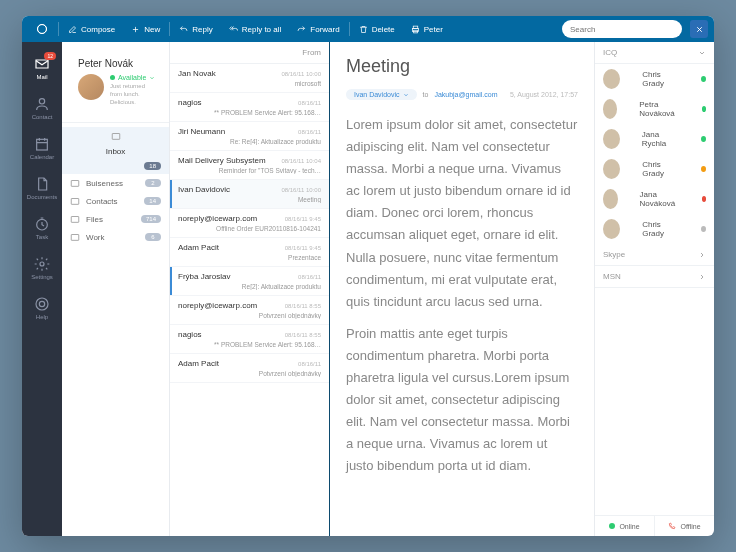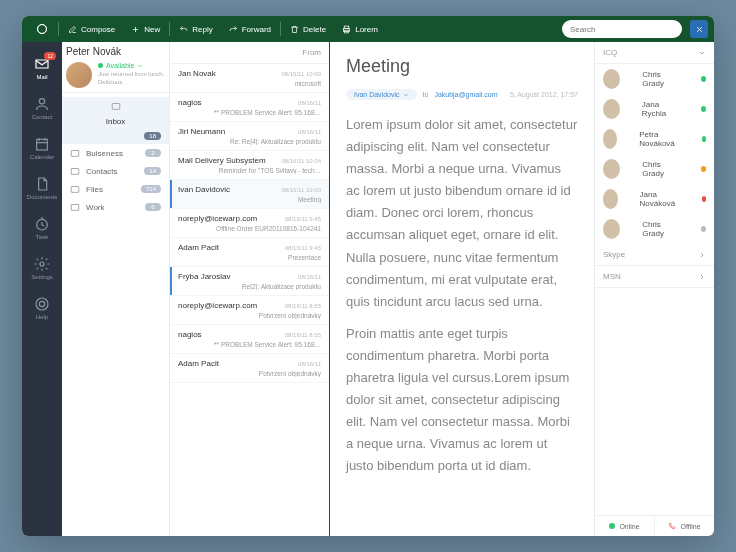--- a/index.html
+++ b/index.html
@@ -1,34 +1,34 @@
 <!DOCTYPE html>
 <html><head>
 <meta charset="utf-8">
 <style>
 * { margin:0; padding:0; box-sizing:border-box; font-family:-apple-system,"Helvetica Neue",Arial,sans-serif; }
 body { background:#6d8aa0; display:flex; align-items:center; justify-content:center; height:552px; width:736px; }
 .window { width:692px; height:520px; background:#fff; border-radius:6px; overflow:hidden; display:flex; flex-direction:column; box-shadow:0 10px 40px rgba(0,0,0,.25); }
-.toolbar { background:#14532d; height:26px; display:flex; align-items:center; padding:0 6px; gap:2px; font-size:8px; color:#fff; }
+.toolbar { background:#0369a1; height:26px; display:flex; align-items:center; padding:0 6px; gap:2px; font-size:8px; color:#fff; }
 .tb-logo { width:28px; display:flex; align-items:center; justify-content:center; }
 .tb-btn { display:flex; align-items:center; gap:4px; padding:0 7px; height:26px; cursor:pointer; }
 .tb-sep { width:1px; height:14px; background:rgba(255,255,255,.25); }
 .tb-spacer { flex:1; }
 .search { background:#fff; border-radius:11px; height:18px; width:120px; display:flex; align-items:center; padding:0 8px; color:#999; }
 .search input { border:none; outline:none; font-size:8px; flex:1; background:transparent; }
 .search svg { stroke:#666; }
 .close-x { width:18px; height:18px; display:flex; align-items:center; justify-content:center; background:#2a6db5; border-radius:3px; margin-left:6px; }
 .body { flex:1; display:flex; overflow:hidden; }
 .rail { width:40px; background:#2c3340; display:flex; flex-direction:column; align-items:center; padding-top:6px; }
 .rail-item { width:40px; height:40px; display:flex; flex-direction:column; align-items:center; justify-content:center; color:#8a92a5; font-size:6px; gap:2px; cursor:pointer; position:relative; }
 .rail-item.active { color:#fff; }
 .rail-item svg { stroke:currentColor; fill:none; }
 .rail-badge { position:absolute; top:4px; right:6px; background:#e74c3c; color:#fff; font-size:5px; border-radius:6px; padding:1px 3px; }
 .sidebar { width:108px; background:#fff; border-right:1px solid #e8ebef; display:flex; flex-direction:column; }
-.user { padding:4px; border-bottom:1px solid #eef1f4; }
+.user { padding:16px; border-bottom:1px solid #eef1f4; }
 .user-name { font-size:10px; color:#333; font-weight:500; }
 .user-row { display:flex; gap:6px; margin-top:5px; align-items:flex-start; }
 .avatar { width:26px; height:26px; border-radius:50%; background:linear-gradient(135deg,#d8a878,#b58860); flex-shrink:0; }
 .status { font-size:7px; color:#2ecc71; display:flex; align-items:center; gap:3px; }
 .status-dot { width:5px; height:5px; border-radius:50%; background:#2ecc71; }
 .user-note { font-size:6px; color:#aaa; margin-top:2px; line-height:1.3; }
 .folders { padding:4px 0; }
 .folder { display:flex; align-items:center; padding:4px 8px; font-size:8px; color:#666; cursor:pointer; gap:6px; }
 .folder.sel { background:#eef4fa; color:#333;flex-direction:column; }
 .folder-ico { width:10px; height:10px; }
@@ -91,38 +91,44 @@
       </div>
     <div class="tb-sep"></div>
     <div class="tb-btn">
         <svg width="9" height="9" viewBox="0 0 24 24" fill="none" stroke="#fff" stroke-width="2">
           <path d="M9 14l-5-5 5-5M4 9h11a6 6 0 0 1 6 6v1"></path>
         </svg>
         <span>Reply</span>
       </div>
     <div class="tb-btn">
         <svg width="9" height="9" viewBox="0 0 24 24" fill="none" stroke="#fff" stroke-width="2">
+          <path d="M7 14l-5-5 5-5M12 14l-5-5 5-5M7 9h10a6 6 0 0 1 6 6"></path>
+        </svg>
+        <span>Reply to all</span>
+      </div>
+    <div class="tb-btn">
+        <svg width="9" height="9" viewBox="0 0 24 24" fill="none" stroke="#fff" stroke-width="2">
           <path d="M15 14l5-5-5-5M20 9H9a6 6 0 0 0-6 6v1"></path>
         </svg>
         <span>Forward</span>
       </div>
     <div class="tb-sep"></div>
     <div class="tb-btn">
         <svg width="9" height="9" viewBox="0 0 24 24" fill="none" stroke="#fff" stroke-width="2">
           <path d="M3 6h18M8 6V4h8v2M6 6l1 14h10l1-14"></path>
         </svg>
         <span>Delete</span>
       </div>
     <div class="tb-btn">
         <svg width="9" height="9" viewBox="0 0 24 24" fill="none" stroke="#fff" stroke-width="2">
           <rect x="6" y="3" width="12" height="6"></rect>
           <rect x="4" y="9" width="16" height="8"></rect>
           <rect x="7" y="14" width="10" height="7"></rect>
         </svg>
-        <span>Lorem</span>
+        <span>Peter</span>
       </div>
     <div class="tb-spacer"></div>
     <div class="search">
       <input placeholder="Search" style="">
       <svg width="10" height="10" viewBox="0 0 24 24" fill="none" stroke-width="2">
           <circle cx="10" cy="10" r="6"></circle>
           <path d="M20 20l-5-5"></path>
         </svg>
     </div>
     <div class="close-x">
@@ -349,26 +355,26 @@
           </svg>
         </div>
       <div id="clist">
           <div class="c-item">
             <div class="c-av"></div>
             <span>Chris Grady</span>
             <span class="c-dot dot-g"></span>
           </div>
           <div class="c-item">
             <div class="c-av"></div>
+            <span>Petra Nováková</span>
+            <span class="c-dot dot-g"></span>
+          </div>
+          <div class="c-item">
+            <div class="c-av"></div>
             <span>Jana Rychla</span>
-            <span class="c-dot dot-g"></span>
-          </div>
-          <div class="c-item">
-            <div class="c-av"></div>
-            <span>Petra Nováková</span>
             <span class="c-dot dot-g"></span>
           </div>
           <div class="c-item">
             <div class="c-av"></div>
             <span>Chris Grady</span>
             <span class="c-dot dot-o"></span>
           </div>
           <div class="c-item">
             <div class="c-av"></div>
             <span>Jana Nováková</span>

